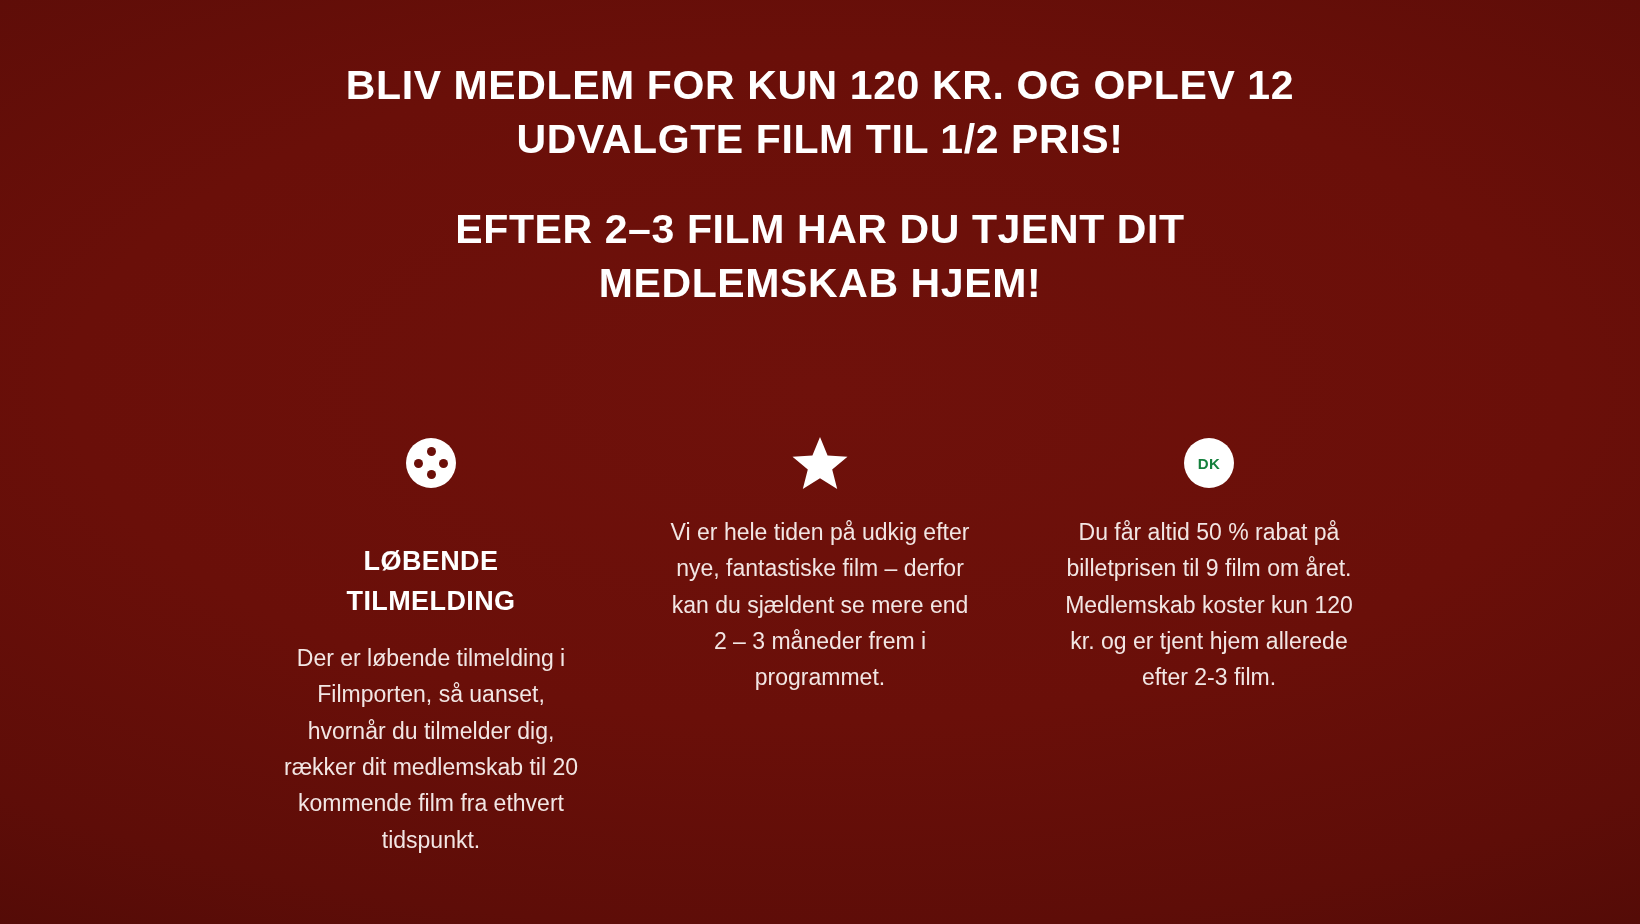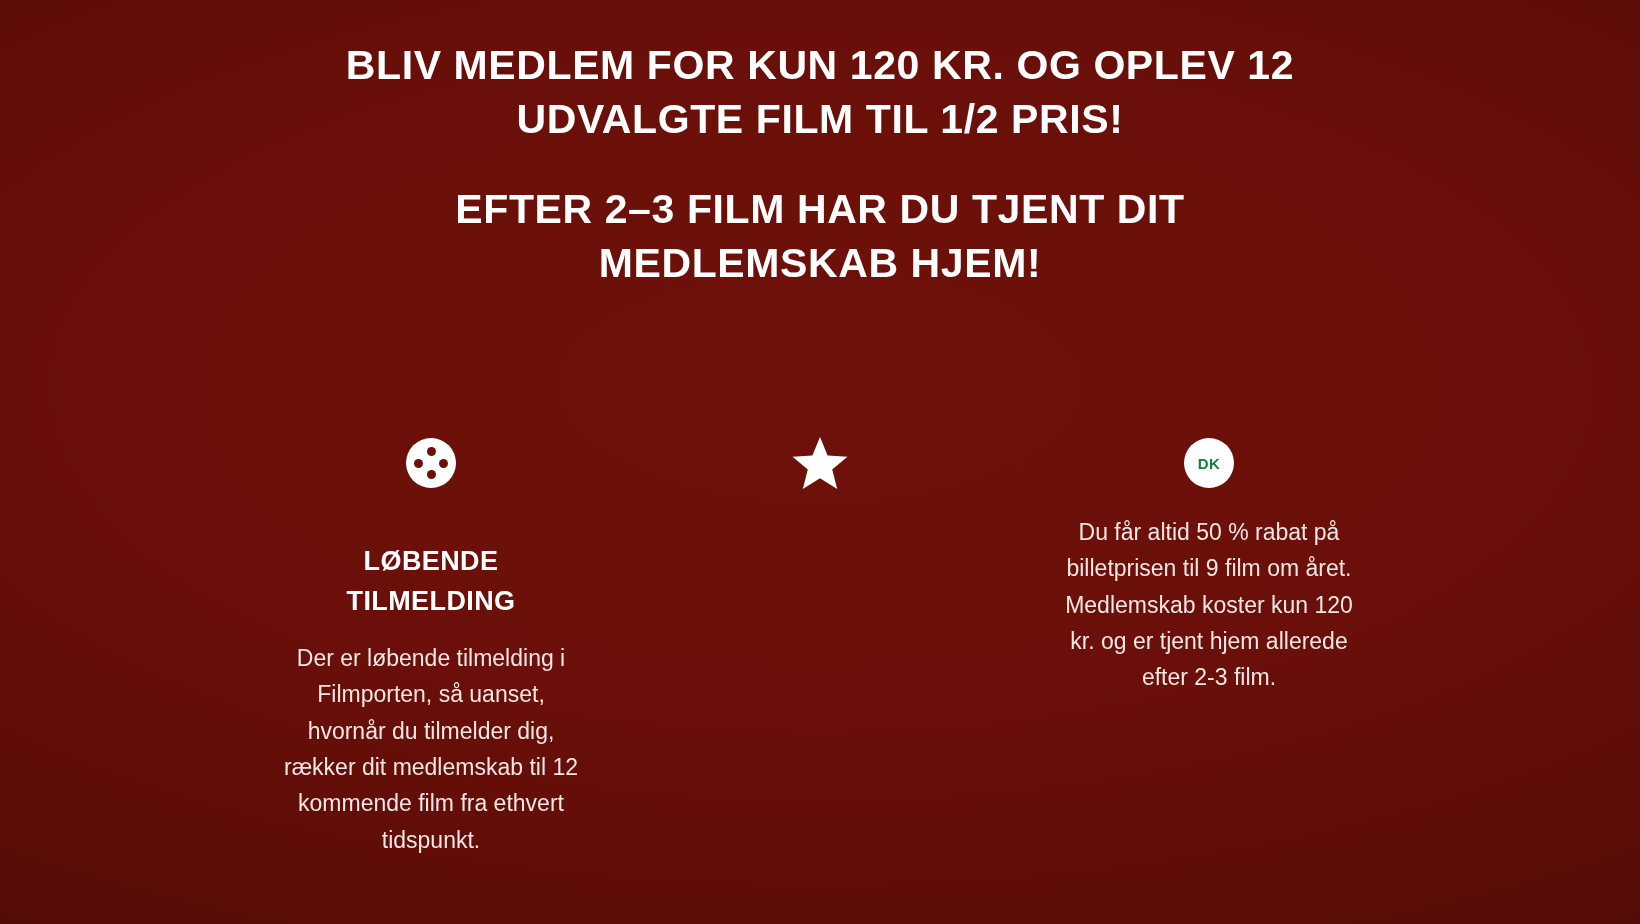--- a/index.html
+++ b/index.html
@@ -18,21 +18,21 @@
     width: 1640px;
     height: 924px;
     box-sizing: border-box;
     background:
       radial-gradient(ellipse 120% 95% at 50% 42%, #6f110b 0%, #6a0f09 38%, #5e0d08 62%, #4e0a06 82%, #420805 100%);
     overflow: hidden;
   }
 
   
   .headline-wrap {
-    padding-top: 38px;
+    padding-top: 58px;
     text-align: center;
   }
   .headline {
     margin: 0 auto;
     max-width: 1120px;
     color: #ffffff;
     font-weight: bold;
     font-size: 41px;
     line-height: 1.32;
     letter-spacing: 0.6px;
@@ -135,29 +135,30 @@
     <div class="col narrow">
       <div class="icon-slot">
         <div class="film-reel">
           <span class="h1"></span>
             <span class="h2"></span>
             <span class="h3"></span>
             <span class="h4"></span>
         </div>
       </div>
       <h3 class="col-title">LØBENDE TILMELDING</h3>
-      <p class="col-body">Der er løbende tilmelding i Filmporten, så uanset, hvornår du tilmelder dig, rækker dit medlemskab til 12 kommende film fra ethvert tidspunkt.</p>
+      <p class="col-body">Der er løbende tilmelding i Filmporten, så uanset, hvornår du tilmelder dig, rækker dit medlemskab til 20 kommende film fra ethvert tidspunkt.</p>
     </div>
 
     <div class="col narrow">
       <div class="icon-slot">
         <svg class="star-icon" width="56" height="54" viewBox="0 0 56 54">
           <polygon points="28,1 35.6,19.5 55.5,20.8 40.2,33.6 45.2,53 28,42.2 10.8,53 15.8,33.6 0.5,20.8 20.4,19.5" fill="#ffffff"></polygon>
         </svg>
       </div>
+      <p class="col-body">Vi er hele tiden på udkig efter nye, fantastiske film – derfor kan du sjældent se mere end 2 – 3 måneder frem i programmet.</p>
     </div>
 
     <div class="col narrow">
       <div class="icon-slot">
         <div class="dk-badge">
           <span>DK</span>
         </div>
       </div>
       <p class="col-body">Du får altid 50 % rabat på billetprisen til 9 film om året. Medlemskab koster kun 120 kr. og er tjent hjem allerede efter 2-3 film.</p>
     </div>

